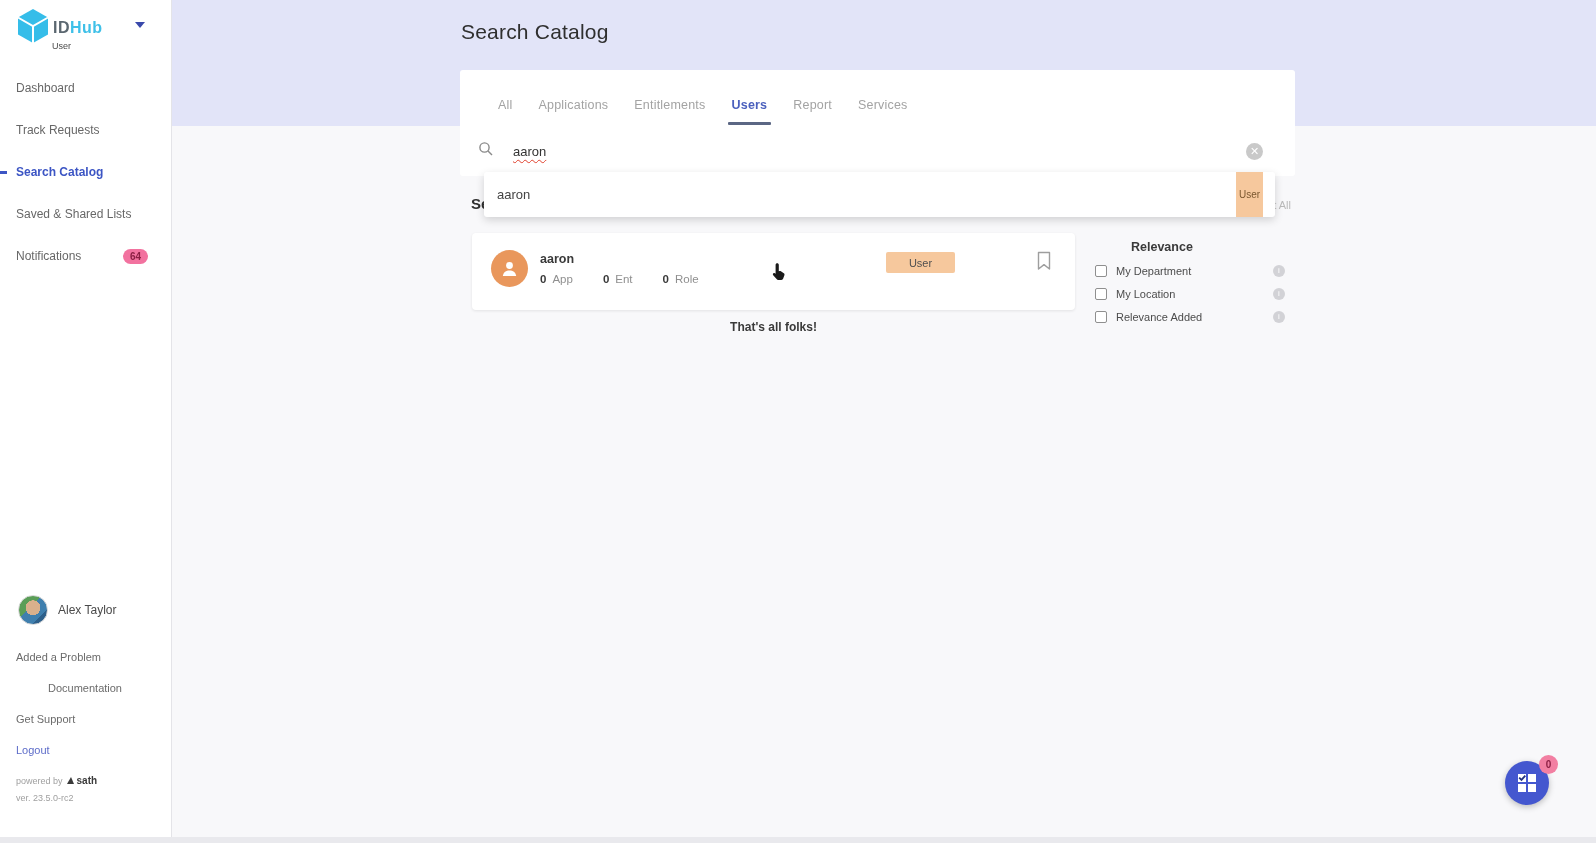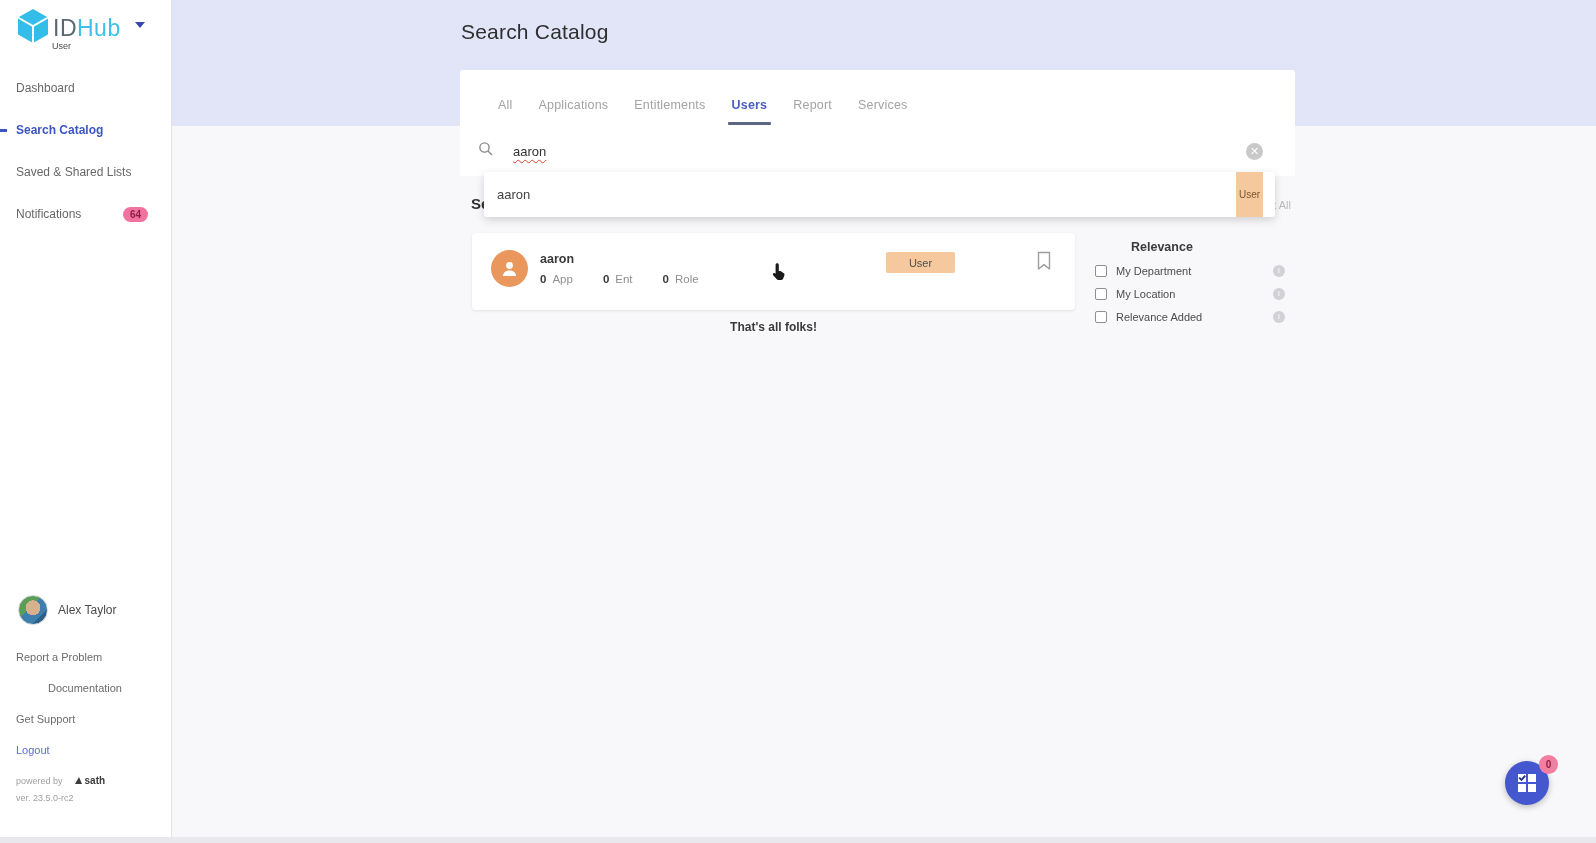--- a/index.html
+++ b/index.html
@@ -13,21 +13,21 @@
   }
   .abs { position:absolute; }
 
   
   .header-band { left:172px; top:0; right:0; height:126px; background:#e2e4f8; }
   .page-title { left:461px; top:20px; font-size:21px; font-weight:500; color:#2f2f2f; letter-spacing:.2px; }
 
   
   .sidebar { left:0; top:0; width:172px; height:837px; background:#fff; border-right:1px solid #e4e4e8; z-index:6; }
   .logo-row { position:absolute; left:16px; top:8px; display:flex; align-items:center; cursor:pointer; }
-  .logo-text { font-size:23px; font-weight:400; margin-left:3px; letter-spacing:.5px; }
+  .logo-text { font-size:16px; font-weight:700; margin-left:3px; letter-spacing:.5px; }
   .logo-id { color:#5b6770; }
   .logo-hub { color:#3fc0e8; }
   .logo-caret { position:absolute; left:135px; top:22px; width:0; height:0;
     border-left:5px solid transparent; border-right:5px solid transparent; border-top:6px solid #3949ab; cursor:pointer; }
   .portal-label { position:absolute; left:52px; top:41px; font-size:9px; color:#4a4a4a; }
 
   .nav { position:absolute; left:0; top:67px; width:172px; }
   .nav-item { position:relative; height:42px; display:flex; align-items:center; padding:0 24px 0 16px; cursor:pointer; }
   .nav-label { font-size:12px; color:#676767; }
   .nav-item.active .nav-label { color:#3c55c4; font-weight:bold; }
@@ -37,21 +37,21 @@
 
   .side-user { position:absolute; left:18px; top:595px; display:flex; align-items:center; cursor:pointer; }
   .side-avatar { width:30px; height:30px; border-radius:50%;
     background: radial-gradient(circle at 50% 42%, #d9b08c 0 34%, transparent 35%),
                 linear-gradient(135deg,#5a9e57 0 40%, #3f7fae 40% 75%, #2d5f8a 75%);
     border:1px solid #d8d8d8; }
   .side-user-name { margin-left:10px; font-size:12px; color:#4a4a4a; }
 
   .side-link { position:absolute; left:16px; font-size:11px; color:#6b6b6b; cursor:pointer; }
   .side-link.logout { color:#5d6cc9; }
-  .powered { position:absolute; left:16px; top:775px; font-size:9px; color:#a0a0a0; display:flex; align-items:center; gap:12px; }
+  .powered { position:absolute; left:16px; top:775px; font-size:9px; color:#a0a0a0; display:flex; align-items:center; gap:4px; }
   .sath-brand { font-size:10px; font-weight:bold; color:#3a3a3a; display:flex; align-items:center; gap:2px; }
   .version { position:absolute; left:16px; top:793px; font-size:9px; color:#a0a0a0; }
 
   
   .search-card { left:460px; top:70px; width:835px; height:106px; background:#fff; border-radius:3px; z-index:2; }
   .tabs-row { display:flex; align-items:center; height:56px; padding-left:38px; padding-top:14px; gap:26px; }
   .tab { font-size:12.5px; color:#a3a3a3; cursor:pointer; position:relative; letter-spacing:.2px; }
   .tab.active { color:#4b60bd; font-weight:bold; }
   .tab.active::after { content:""; position:absolute; left:-4px; right:-4px; bottom:-13px; height:3px; background:#5b6784; border-radius:1px; }
 
@@ -211,38 +211,41 @@
     </span>
     <span class="logo-text"><span class="logo-id">ID</span><span class="logo-hub">Hub</span></span>
   </div>
   <span class="logo-caret"></span>
   <div class="portal-label">User</div>
 
   <div class="nav">
     <div class="nav-item">
       <span class="nav-label">Dashboard</span>
     </div>
+    <div class="nav-item">
+      <span class="nav-label">Track Requests</span>
+    </div>
     <div class="nav-item active">
       <span class="nav-label">Search Catalog</span>
     </div>
     <div class="nav-item">
       <span class="nav-label">Saved &amp; Shared Lists</span>
     </div>
     <div class="nav-item">
       <span class="nav-label">Notifications</span>
       <span class="nav-badge">64</span>
     </div>
   </div>
 
   <div class="side-user">
     <span class="side-avatar"></span>
     <span class="side-user-name">Alex Taylor</span>
   </div>
 
-  <div class="side-link" style="top:651px;">Report a Problem</div>
+  <div class="side-link" style="top:651px;">Added a Problem</div>
   <div class="side-link" style="top:682px;margin-left:32px;">Documentation</div>
   <div class="side-link" style="top:713px;">Get Support</div>
   <div class="side-link logout" style="top:744px;">Logout</div>
 
   <div class="powered">
     <span>powered by</span>
     <span class="sath-brand">
       <svg width="8" height="8" viewBox="0 0 8 8">
           <polygon points="0,7 4,0 7,7" fill="#3a3a3a"></polygon>
         </svg>

